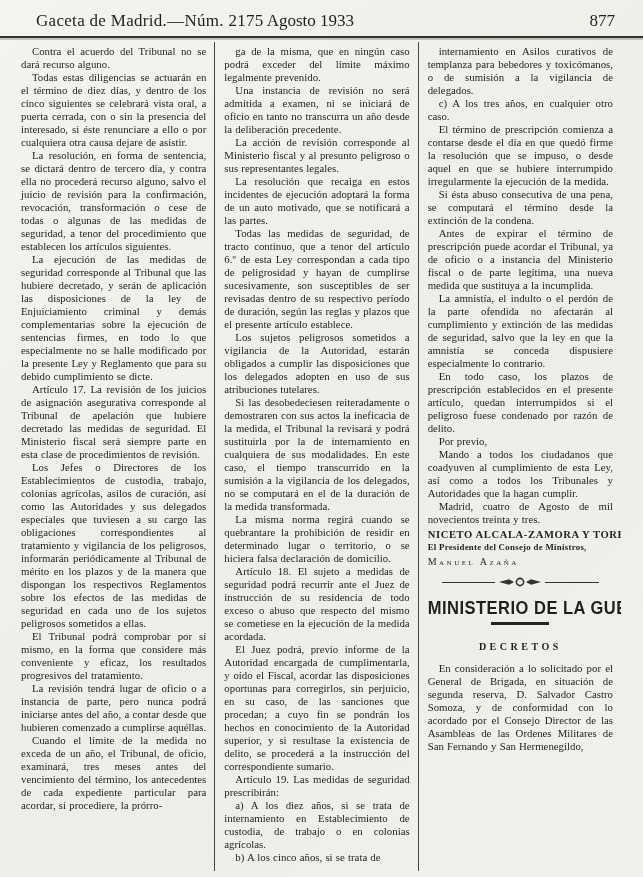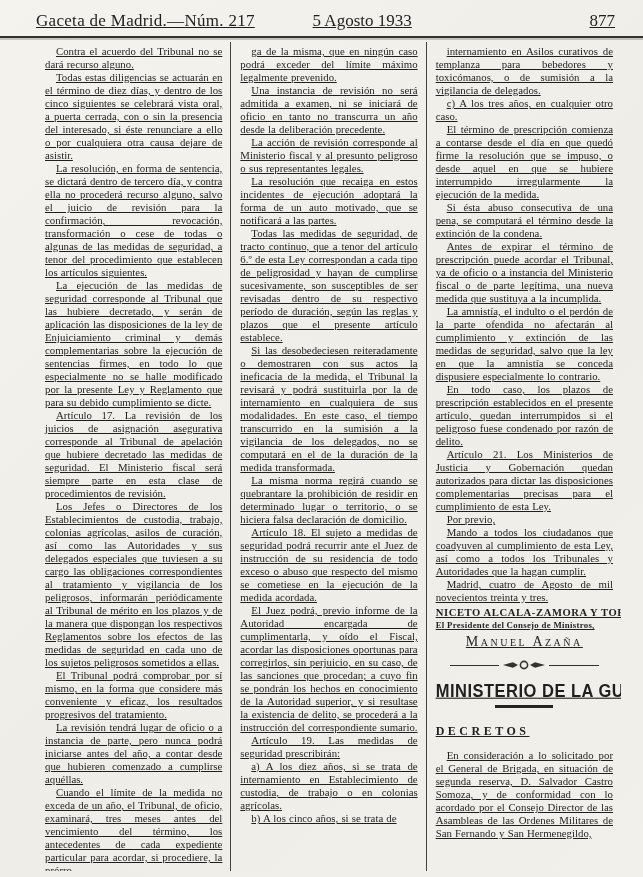--- a/index.html
+++ b/index.html
@@ -8,39 +8,37 @@
     width: 643px; height: 877px;
     background: #eceae5;
     font-family: "Liberation Serif", "DejaVu Serif", serif;
   }
   .page {
     width: 643px; height: 877px;
     background: linear-gradient(135deg, #f4f3ee 0%, #efede7 55%, #f2f0ea 100%);
     color: #211f1c;
     overflow: hidden;
     position: relative;
-    text-decoration: underline;
   }
   
   .masthead {
     display: flex;
     align-items: baseline;
     padding: 11px 28px 5px 36px;
     border-bottom: 2px solid #34322d;
     box-shadow: 0 2px 0 rgba(52,50,45,0.25);
   }
   .masthead .title   { font-size: 17px; letter-spacing: 0.3px; white-space: nowrap; }
-  .masthead .date    { font-size: 17px; flex: 1; text-align: center; margin-right: 120px; white-space: nowrap; }
+  .masthead .date    { font-size: 17px; flex: 1; text-align: left; margin-right: 120px; white-space: nowrap; }
   .masthead .pageno  { font-size: 17px; margin-left: auto; }
   
   .columns {
     display: flex;
     height: 833px;
     padding: 4px 22px 0 12px;
-    margin-left: 24px;
   }
   .col {
     flex: 1 1 0;
     padding: 3px 8px 0 9px;
     overflow: hidden;
   }
   .col + .col { border-left: 1px solid #45423c; }
   .col p {
     margin: 0;
     font-size: 10.8px;
@@ -49,42 +47,42 @@
     text-indent: 11px;
     word-spacing: 0.5px;
   }
   
   .sig-name {
     font-size: 10.6px; font-weight: bold; letter-spacing: 0.6px;
     margin-top: 3px; white-space: nowrap;
   }
   .sig-role { font-size: 8.8px; font-weight: bold; margin-top: 2px; letter-spacing: 0.3px; }
   .sig-minister {
-    font-size: 14px; letter-spacing: 2.5px; text-align: center;
+    font-size: 10px; letter-spacing: 2.5px; text-align: left;
     margin-top: 4px; font-variant: small-caps;
   }
   
   .divider {
     display: flex; align-items: center;
     margin: 9px 14px 10px 14px;
   }
   .divider .bar { flex: 1; height: 1px; background: #34322d; }
   .divider svg { margin: 0 2px; display: block; }
   
   .ministry-heading {
     font-family: "Liberation Sans", "DejaVu Sans", sans-serif;
     font-size: 16.5px; font-weight: bold; letter-spacing: 0.5px;
     text-align: center; margin-top: 10px;
     transform: scaleY(1.1);
     white-space: nowrap;
   }
   .heading-rule { width: 58px; height: 3px; background: #26241f; margin: 5px auto 0; }
   .decretos {
-    font-size: 12px; font-weight: bold; letter-spacing: 3.5px;
-    margin-top: 16px; margin-bottom: 10px;
+    font-size: 10px; font-weight: bold; letter-spacing: 3.5px;
+    text-align: center; margin-top: 16px; margin-bottom: 10px;
   }
 </style>
 </head>
 <body>
 
 <div class="page">
 
   <div class="masthead">
     <span class="title">Gaceta de Madrid.—Núm. 217</span>
     <span class="date">5 Agosto 1933</span>
@@ -104,38 +102,38 @@
       <p>La revisión tendrá lugar de oficio o a instancia de parte, pero nunca podrá iniciarse antes del año, a contar desde que hubieren comenzado a cumplirse aquéllas.</p>
       <p>Cuando el límite de la medida no exceda de un año, el Tribunal, de oficio, examinará, tres meses antes del vencimiento del término, los antecedentes de cada expediente particular para acordar, si procediere, la prórro-</p>
     </div>
 
     <div class="col">
       <p>ga de la misma, que en ningún caso podrá exceder del límite máximo legalmente prevenido.</p>
       <p>Una instancia de revisión no será admitida a examen, ni se iniciará de oficio en tanto no transcurra un año desde la deliberación precedente.</p>
       <p>La acción de revisión corresponde al Ministerio fiscal y al presunto peligroso o sus representantes legales.</p>
       <p>La resolución que recaiga en estos incidentes de ejecución adoptará la forma de un auto motivado, que se notificará a las partes.</p>
       <p>Todas las medidas de seguridad, de tracto continuo, que a tenor del artículo 6.º de esta Ley correspondan a cada tipo de peligrosidad y hayan de cumplirse sucesivamente, son susceptibles de ser revisadas dentro de su respectivo período de duración, según las reglas y plazos que el presente artículo establece.</p>
+      <p>Los sujetos peligrosos sometidos a vigilancia de la Autoridad, estarán obligados a cumplir las disposiciones que los delegados adopten en uso de sus atribuciones tutelares.</p>
       <p>Si las desobedeciesen reiteradamente o demostraren con sus actos la ineficacia de la medida, el Tribunal la revisará y podrá sustituirla por la de internamiento en cualquiera de sus modalidades. En este caso, el tiempo transcurrido en la sumisión a la vigilancia de los delegados, no se computará en el de la duración de la medida transformada.</p>
       <p>La misma norma regirá cuando se quebrantare la prohibición de residir en determinado lugar o territorio, o se hiciera falsa declaración de domicilio.</p>
       <p>Artículo 18.  El sujeto a medidas de seguridad podrá recurrir ante el Juez de instrucción de su residencia de todo exceso o abuso que respecto del mismo se cometiese en la ejecución de la medida acordada.</p>
       <p>El Juez podrá, previo informe de la Autoridad encargada de cumplimentarla, y oído el Fiscal, acordar las disposiciones oportunas para corregirlos, sin perjuicio, en su caso, de las sanciones que procedan; a cuyo fin se pondrán los hechos en conocimiento de la Autoridad superior, y si resultase la existencia de delito, se procederá a la instrucción del correspondiente sumario.</p>
       <p>Artículo 19.  Las medidas de seguridad prescribirán:</p>
       <p>a)  A los diez años, si se trata de internamiento en Establecimiento de custodia, de trabajo o en colonias agrícolas.</p>
       <p>b)  A los cinco años, si se trata de</p>
     </div>
 
     <div class="col">
       <p>internamiento en Asilos curativos de templanza para bebedores y toxicómanos, o de sumisión a la vigilancia de delegados.</p>
       <p>c)  A los tres años, en cualquier otro caso.</p>
       <p>El término de prescripción comienza a contarse desde el día en que quedó firme la resolución que se impuso, o desde aquel en que se hubiere interrumpido irregularmente la ejecución de la medida.</p>
       <p>Si ésta abuso consecutiva de una pena, se computará el término desde la extinción de la condena.</p>
       <p>Antes de expirar el término de prescripción puede acordar el Tribunal, ya de oficio o a instancia del Ministerio fiscal o de parte legítima, una nueva medida que sustituya a la incumplida.</p>
       <p>La amnistía, el indulto o el perdón de la parte ofendida no afectarán al cumplimiento y extinción de las medidas de seguridad, salvo que la ley en que la amnistía se conceda dispusiere especialmente lo contrario.</p>
       <p>En todo caso, los plazos de prescripción establecidos en el presente artículo, quedan interrumpidos si el peligroso fuese condenado por razón de delito.</p>
-      <p>Artículo 21.  Los Ministerios de Justicia y Gobernación quedan autorizados para dictar las disposiciones complementarias precisas para el cumplimiento de esta Ley.</p>
       <p>Por previo,</p>
       <p>Mando a todos los ciudadanos que coadyuven al cumplimiento de esta Ley, así como a todos los Tribunales y Autoridades que la hagan cumplir.</p>
       <p>Madrid, cuatro de Agosto de mil novecientos treinta y tres.</p>
 
       <div class="sig-name">NICETO ALCALA-ZAMORA Y TORRES</div>
       <div class="sig-role">El Presidente del Consejo de Ministros,</div>
       <div class="sig-minister">Manuel Azaña</div>
 
       <div class="divider">
         <span class="bar"></span>

